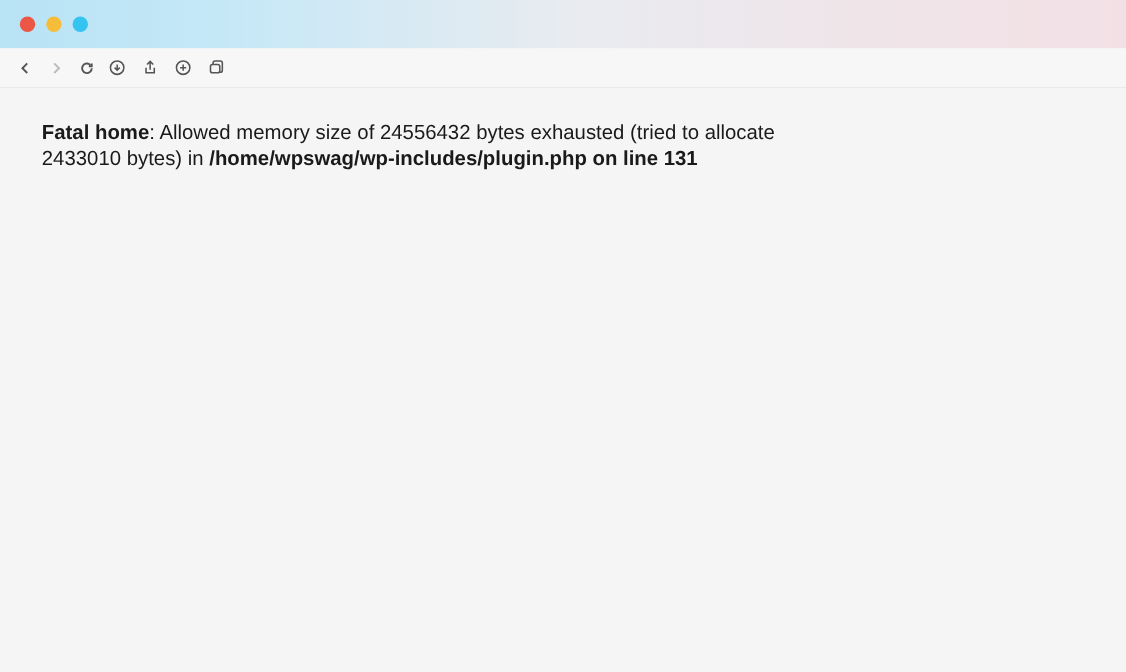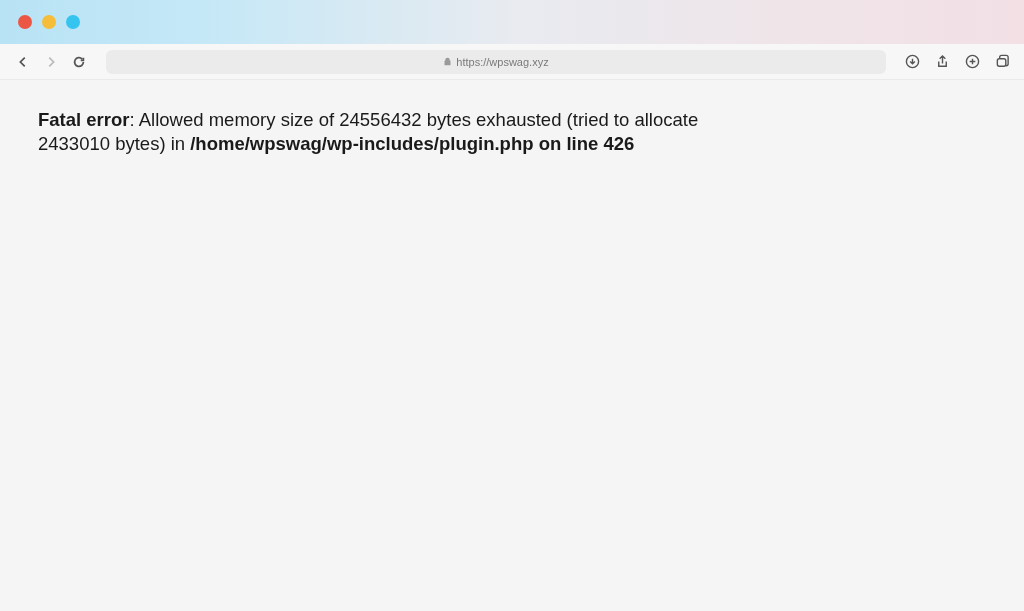--- a/index.html
+++ b/index.html
@@ -157,28 +157,20 @@
       <svg viewBox="0 0 16 16">
           <path d="M6 3 L11 8 L6 13"></path>
         </svg>
     </div>
     <div class="nav-btn">
       <svg viewBox="0 0 16 16">
           <path d="M13 8 A5 5 0 1 1 11.5 4.5 M13 3 L13 6 L10 6"></path>
         </svg>
     </div>
 
-    <div class="address-bar">
-      <span class="lock-icon">
-        <svg viewBox="0 0 12 12">
-            <path d="M3 5 V4 a3 3 0 0 1 6 0 V5 M2 5 h8 v6 H2 Z"></path>
-          </svg>
-      </span>
-      <span>https://wpswag.xyz</span>
-    </div>
 
     <div class="toolbar-right">
       <div class="tool-btn">
         <svg viewBox="0 0 16 16">
             <circle cx="8" cy="8" r="6.5"></circle>
             <path d="M8 5 V10 M5.5 8 L8 10.5 L10.5 8"></path>
           </svg>
       </div>
       <div class="tool-btn">
         <svg viewBox="0 0 16 16">
@@ -196,15 +188,15 @@
             <rect x="2.5" y="5" width="9" height="8" rx="2"></rect>
             <path d="M5 5 V3.5 a2 2 0 0 1 2-2 h5 a2 2 0 0 1 2 2 v7 a2 2 0 0 1-2 2 h-0.5"></path>
           </svg>
       </div>
     </div>
   </div>
 </div>
 
 <div class="content">
   <p>
-    <strong>Fatal error</strong><span>: Allowed memory size of 24556432 bytes exhausted (tried to allocate 2433010 bytes) in </span><strong>/home/wpswag/wp-includes/plugin.php on line 426</strong>
+    <strong>Fatal home</strong><span>: Allowed memory size of 24556432 bytes exhausted (tried to allocate 2433010 bytes) in </span><strong>/home/wpswag/wp-includes/plugin.php on line 131</strong>
   </p>
 </div>
 
 </body></html>

